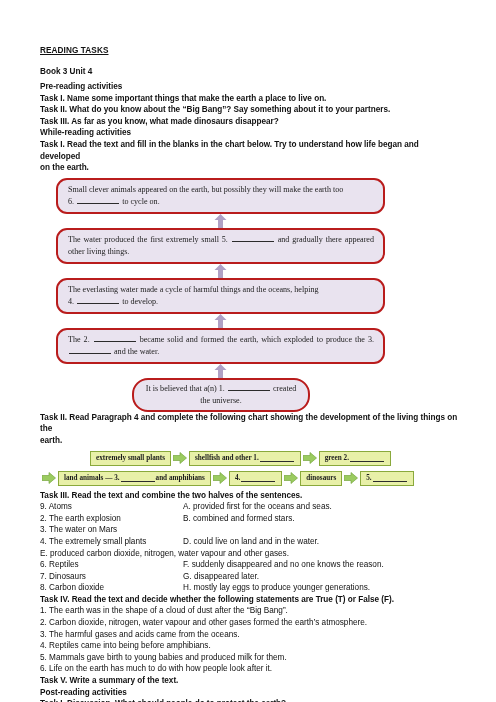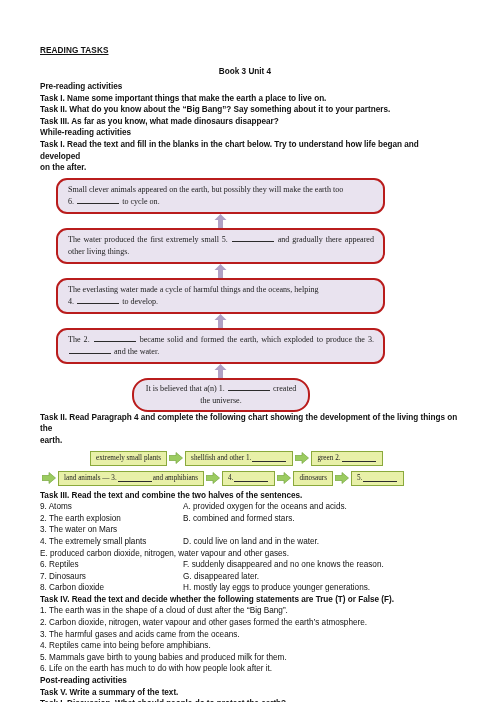--- a/index.html
+++ b/index.html
@@ -22,21 +22,21 @@
 
   
   .hdr-title {
     font-weight: bold;
     font-size: 8.2px;
     text-decoration: underline;
     letter-spacing: .1px;
     margin: 0 0 7px 0;
   }
   .centered-title {
-    text-align: center;
+    text-align: left;
     font-weight: bold;
     font-size: 8.2px;
     margin: 12px 0 5px 0;
     padding-right: 10px;
   }
   .line {
     font-weight: bold;
     font-size: 8.2px;
     line-height: 11.6px;
     margin: 0;
@@ -81,21 +81,21 @@
     position: relative;
   }
   .arrow-up {
     position: absolute;
     left: 174px;
     top: 0;
     width: 13px; height: 14px;
   }
 
   
-  .flow-green { margin: 3px 0 2px 0; }
+  .flow-green { margin: 3px 0 2px 0; font-weight: bold; }
   .grow {
     display: flex;
     align-items: center;
     height: 17px;
     margin-bottom: 3px;
   }
   .grow.r1 { padding-left: 50px; }
   .grow.r2 { padding-left: 0px; }
   .gbox {
     border: 1px solid #8aa93c;
@@ -139,21 +139,21 @@
   <div class="hdr-title">READING TASKS</div>
   <div class="centered-title">Book 3 Unit 4</div>
 
   <div class="line">Pre-reading activities</div>
   <div class="line">Task I. Name some important things that make the earth a place to live on.</div>
   <div class="line">Task II. What do you know about the “Big Bang”? Say something about it to your partners.</div>
   <div class="line">Task III. As far as you know, what made dinosaurs disappear?</div>
 
   <div class="line">While-reading activities</div>
   <div class="line">Task I. Read the text and fill in the blanks in the chart below. Try to understand how life began and developed</div>
-  <div class="line">on the after.</div>
+  <div class="line">on the earth.</div>
 
   <div class="flow-purple">
 
     <div class="pbox w-full">
       <span>Small clever animals appeared on the earth, but possibly they will make the earth too</span>
       <br>
       <span>6.</span>
       <span class="blank"></span>
       <span>to cycle on.</span>
     </div>
@@ -265,21 +265,21 @@
         <span>5.</span>
         <span class="gblank"></span>
       </div>
     </div>
   </div>
 
   <div class="line">Task III. Read the text and combine the two halves of the sentences.</div>
 
   <div class="match-row">
     <div class="match-left plain">9. Atoms</div>
-    <div class="match-right plain">A. provided oxygen for the oceans and acids.</div>
+    <div class="match-right plain">A. provided first for the oceans and seas.</div>
   </div>
   <div class="match-row">
     <div class="match-left plain">2. The earth explosion</div>
     <div class="match-right plain">B. combined and formed stars.</div>
   </div>
   <div class="match-row">
     <div class="match-left plain">3. The water on Mars</div>
   </div>
   <div class="match-row">
     <div class="match-left plain">4. The extremely small plants</div>
@@ -302,19 +302,19 @@
   </div>
 
   <div class="line">Task IV. Read the text and decide whether the following statements are True (T) or False (F).</div>
   <div class="plain">1. The earth was in the shape of a cloud of dust after the “Big Bang”.</div>
   <div class="plain">2. Carbon dioxide, nitrogen, water vapour and other gases formed the earth’s atmosphere.</div>
   <div class="plain">3. The harmful gases and acids came from the oceans.</div>
   <div class="plain">4. Reptiles came into being before amphibians.</div>
   <div class="plain">5. Mammals gave birth to young babies and produced milk for them.</div>
   <div class="plain">6. Life on the earth has much to do with how people look after it.</div>
 
+  <div class="line">Task V. Write a summary of the text.</div>
+
   <div class="line">Post-reading activities</div>
-
-  <div class="line">Task V. Write a summary of the text.</div>
   <div class="line">Task I. Discussion. What should people do to protect the earth?</div>
   <div class="line">Task II. Do you think human beings exist in other outer space? Give your reasons to your group members.</div>
 
 </div>
 
 </body></html>

